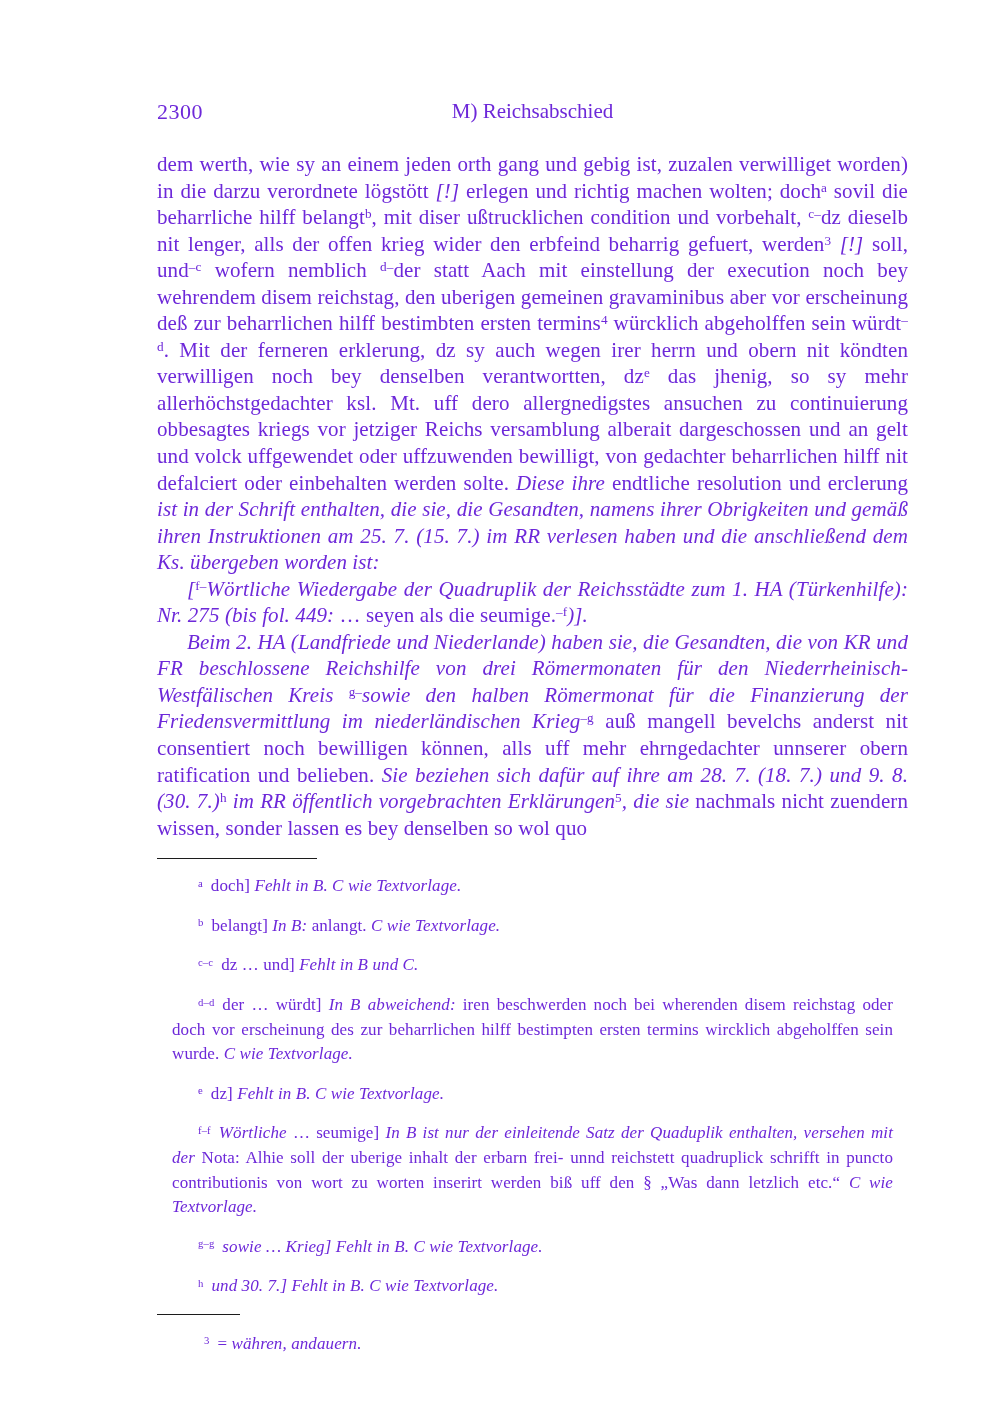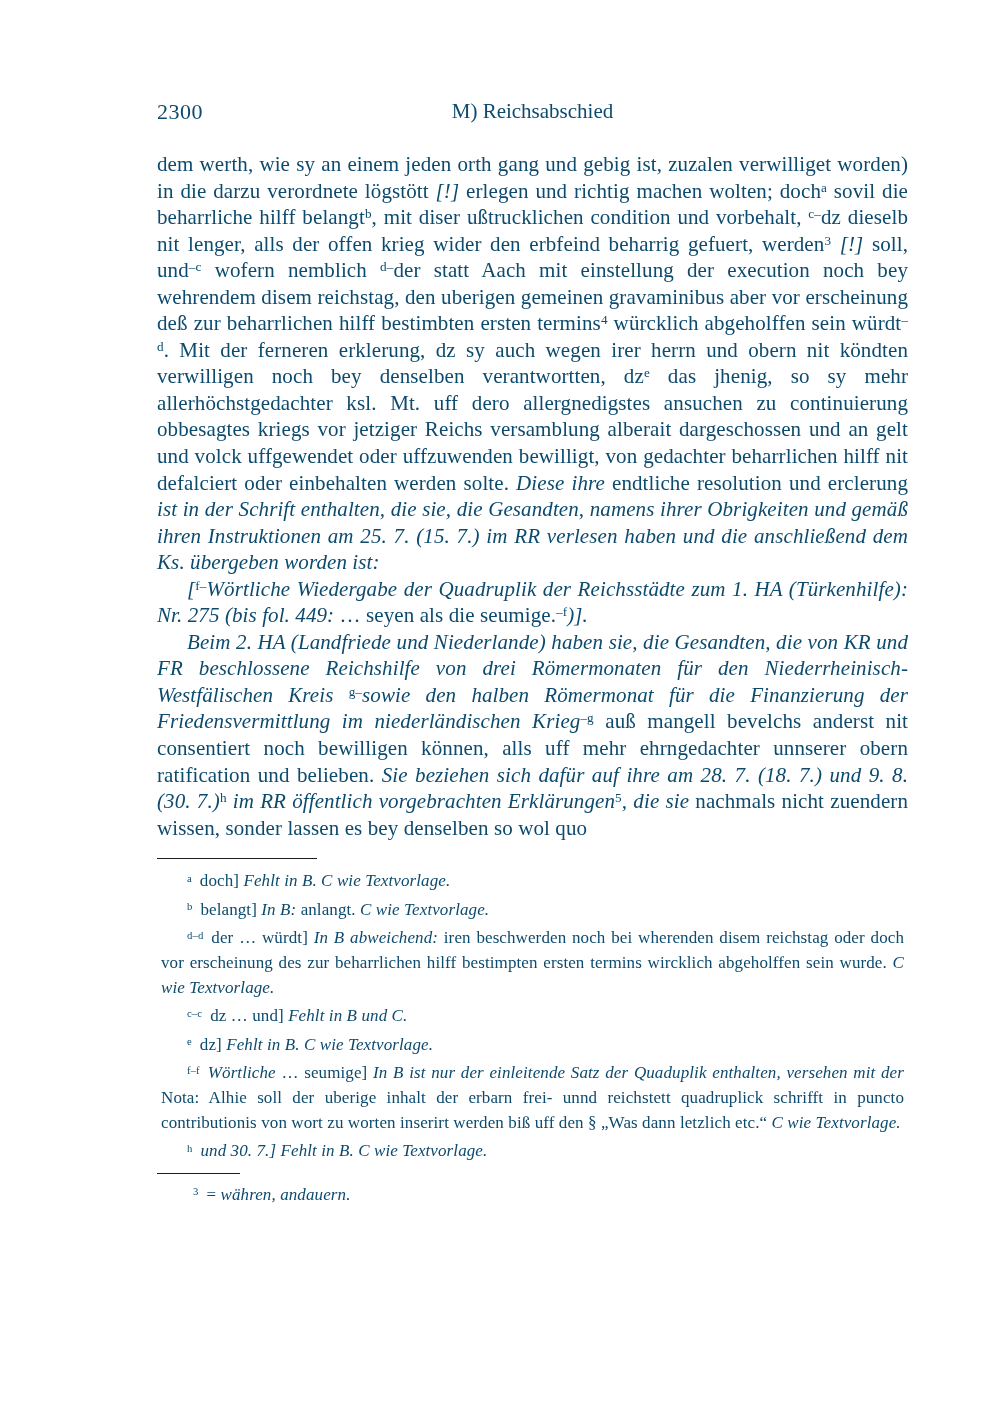--- a/index.html
+++ b/index.html
@@ -1,20 +1,20 @@
 <!DOCTYPE html>
 <html><head>
 <meta charset="utf-8">
 <style>
   html,body { margin:0; padding:0; background:#ffffff; }
   .page {
     position:relative;
     width:1004px; height:1418px;
     background:#ffffff;
-    color:#0c4a6e;
+    color:#6d28d9;
     font-family:"Liberation Serif","DejaVu Serif",serif;
     box-sizing:border-box;
     padding:70px 96px 0 157px;
     overflow:hidden;
   }
   .header { position:relative; height:30px; margin-bottom:22px; }
   .page-number { position:absolute; left:0; top:0; font-size:22px; letter-spacing:0.5px; }
   .running-head { text-align:center; font-size:21px;margin-top:29px; }
 
   .body-text p {
@@ -29,21 +29,21 @@
   .it { font-style:italic; }
   sup.s { font-size:0.63em; line-height:0; vertical-align:0.42em; }
 
   .fn-rule {
     border:0; border-top:1.6px solid #1c1c1c;
     width:160px; margin:17px 0 10px 0;
   }
   .fn-rule.short { width:83px; margin:9px 0 7px 0; }
 
   .fn {
-    margin:4px;
+    margin:15px;
     font-size:17px;
     line-height:24.6px;
     text-align:justify;
     text-indent:26px;
     letter-spacing:0.1px;
   }
   .fn-num { line-height:27.4px; text-indent:32px; }
   .fnm { margin-right:8px; }
 </style>
 </head>
@@ -60,24 +60,25 @@
     <p><span>dem werth, wie sy an einem jeden orth gang und gebig ist, zuzalen verwilliget worden) in die darzu verordnete lögstött </span><span class="it">[!]</span><span> erlegen und richtig machen wolten; doch</span><sup class="s">a</sup><span> sovil die beharrliche hilff belangt</span><sup class="s">b</sup><span>, mit diser ußtrucklichen condition und vorbehalt, </span><sup class="s">c–</sup><span>dz dieselb nit lenger, alls der offen krieg wider den erbfeind beharrig gefuert, werden</span><sup class="s">3</sup><span> </span><span class="it">[!]</span><span> soll, und</span><sup class="s">–c</sup><span> wofern nemblich </span><sup class="s">d–</sup><span>der statt Aach mit einstellung der execution noch bey wehrendem disem reichstag, den uberigen gemeinen gravaminibus aber vor erscheinung deß zur beharrlichen hilff bestimbten ersten termins</span><sup class="s">4</sup><span> würcklich abgeholffen sein würdt</span><sup class="s">–d</sup><span>. Mit der ferneren erklerung, dz sy auch wegen irer herrn und obern nit köndten verwilligen noch bey denselben verantwortten, dz</span><sup class="s">e</sup><span> das jhenig, so sy mehr allerhöchstgedachter ksl. Mt. uff dero allergnedigstes ansuchen zu continuierung obbesagtes kriegs vor jetziger Reichs versamblung alberait dargeschossen und an gelt und volck uffgewendet oder uffzuwenden bewilligt, von gedachter beharrlichen hilff nit defalciert oder einbehalten werden solte. </span><span class="it">Diese ihre</span><span> endtliche resolution und erclerung </span><span class="it">ist in der Schrift enthalten, die sie, die Gesandten, namens ihrer Obrigkeiten und gemäß ihren Instruktionen am 25. 7. (15. 7.) im RR verlesen haben und die anschließend dem Ks. übergeben worden ist:</span></p>
     <p class="indent"><span class="it">[</span><sup class="s">f–</sup><span class="it">Wörtliche Wiedergabe der Quadruplik der Reichsstädte zum 1. HA (Türkenhilfe): Nr. 275 (bis fol. 449: </span><span>… seyen als die seumige.</span><sup class="s">–f</sup><span class="it">)].</span></p>
     <p class="indent"><span class="it">Beim 2. HA (Landfriede und Niederlande) haben sie, die Gesandten, die von KR und FR beschlossene Reichshilfe von drei Römermonaten für den Niederrheinisch-Westfälischen Kreis </span><sup class="s">g–</sup><span class="it">sowie den halben Römermonat für die Finanzierung der Friedensvermittlung im niederländischen Krieg</span><sup class="s">–g</sup><span> auß mangell bevelchs anderst nit consentiert noch bewilligen können, alls uff mehr ehrngedachter unnserer obern ratification und belieben. </span><span class="it">Sie beziehen sich dafür auf ihre am 28. 7. (18. 7.) und 9. 8. (30. 7.)</span><sup class="s">h</sup><span class="it"> im RR öffentlich vorgebrachten Erklärungen</span><sup class="s">5</sup><span class="it">, die sie</span><span> nachmals nicht zuendern wissen, sonder lassen es bey denselben so wol quo</span></p>
   </div>
 
   <hr class="fn-rule">
 
   <div class="footnotes-letters">
     <p class="fn"><sup class="s fnm">a</sup><span><span>doch] </span><span class="it">Fehlt in B. C wie Textvorlage.</span></span></p>
     <p class="fn"><sup class="s fnm">b</sup><span><span>belangt] </span><span class="it">In B: </span><span>anlangt. </span><span class="it">C wie Textvorlage.</span></span></p>
+    <p class="fn"><sup class="s fnm">c–c</sup><span><span>dz … und] </span><span class="it">Fehlt in B und C.</span></span></p>
     <p class="fn"><sup class="s fnm">d–d</sup><span><span>der … würdt] </span><span class="it">In B abweichend: </span><span>iren beschwerden noch bei wherenden disem reichstag oder doch vor erscheinung des zur beharrlichen hilff bestimpten ersten termins wircklich abgeholffen sein wurde. </span><span class="it">C wie Textvorlage.</span></span></p>
-    <p class="fn"><sup class="s fnm">c–c</sup><span><span>dz … und] </span><span class="it">Fehlt in B und C.</span></span></p>
     <p class="fn"><sup class="s fnm">e</sup><span><span>dz] </span><span class="it">Fehlt in B. C wie Textvorlage.</span></span></p>
     <p class="fn"><sup class="s fnm">f–f</sup><span><span class="it">Wörtliche </span><span>… seumige] </span><span class="it">In B ist nur der einleitende Satz der Quaduplik enthalten, versehen mit der </span><span>Nota: Alhie soll der uberige inhalt der erbarn frei- unnd reichstett quadruplick schrifft in puncto contributionis von wort zu worten inserirt werden biß uff den § „Was dann letzlich etc.“ </span><span class="it">C wie Textvorlage.</span></span></p>
+    <p class="fn"><sup class="s fnm">g–g</sup><span><span class="it">sowie … Krieg] Fehlt in B. C wie Textvorlage.</span></span></p>
     <p class="fn"><sup class="s fnm">h</sup><span><span class="it">und 30. 7.] Fehlt in B. C wie Textvorlage.</span></span></p>
   </div>
 
   <hr class="fn-rule short">
 
   <div class="footnotes-numbers">
     <p class="fn fn-num"><sup class="s fnm">3</sup><span><span>= </span><span class="it">währen, andauern.</span></span></p>
   </div>
 
 </div>

